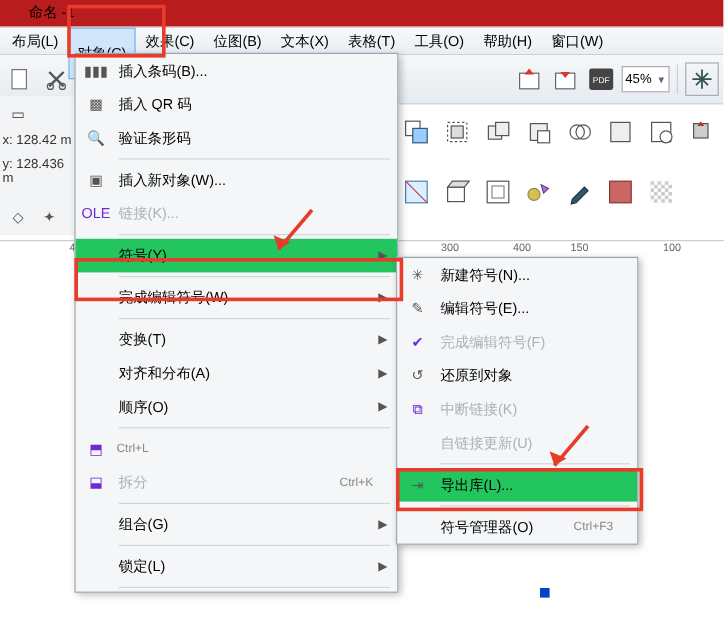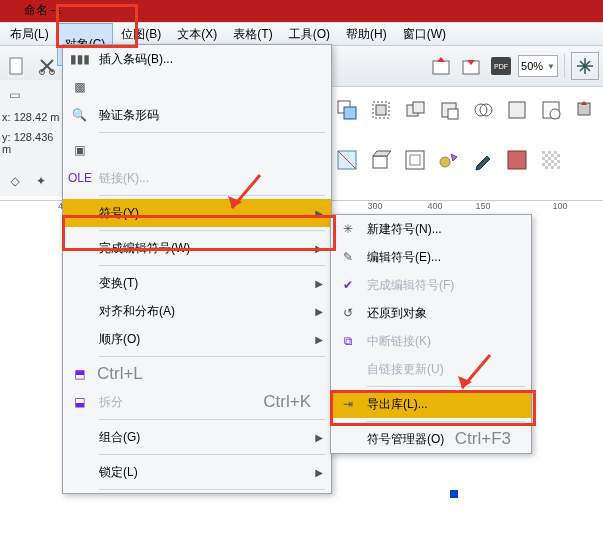--- a/index.html
+++ b/index.html
@@ -12,23 +12,23 @@
 .toolbar .ico{width:26px;height:26px;display:flex;align-items:center;justify-content:center;color:#444}
 .toolbar .sep{width:1px;height:24px;background:#c7d0d9;margin:0 2px}
 .left-panel{position:absolute;left:0;top:80px;width:62px;background:#f2f4f6}
 .left-panel .row{height:18px;font-size:11px;padding:1px 2px;color:#333}
 .left-panel .irow{display:flex;gap:4px;padding:4px 4px}
 .left-panel .irow .ic{width:22px;height:22px;display:flex;align-items:center;justify-content:center;color:#555}
 .dropdown{position:absolute;left:62px;top:44px;width:268px;background:#f4f6f8;border:1px solid #9aa7b2;box-shadow:2px 2px 6px rgba(0,0,0,.25)}
 .dd-item{display:flex;align-items:center;height:28px;position:relative}
 .dd-item .ic{width:34px;display:flex;justify-content:center;color:#555}
 .dd-item .lbl{flex:1;padding-left:2px}
-.dd-item .sc{color:#888;padding-right:20px;font-size:17px}
+.dd-item .sc{color:#888;padding-right:20px;font-size:10px}
 .dd-item .arw{position:absolute;right:8px;color:#555;font-size:10px}
-.dd-item.hover{background:#eab308}
+.dd-item.hover{background:#22c55e}
 .dd-item.disabled{color:#a9b2ba}
 .dd-item.disabled .ic{color:#6d28d9}
 .dd-sep{height:1px;background:#cfd6dc;margin:3px 6px 3px 36px}
 .submenu{position:absolute;left:330px;top:214px;width:200px;background:#f4f6f8;border:1px solid #9aa7b2;box-shadow:2px 2px 6px rgba(0,0,0,.25)}
 .ruler{position:absolute;left:0;top:200px;right:0;height:14px;background:#fff;border-top:1px solid #ccc;border-bottom:1px solid #ccc;font-size:9px;color:#666}
 .ruler .tick{position:absolute;top:0;text-align:center;width:30px}
 .canvas{position:absolute;left:0;top:214px;right:0;bottom:0;background:#fff}
 .tool-icons{position:absolute;right:0;top:56px;display:flex;flex-direction:column;gap:0}
 .tool-icons .trow{display:flex;gap:2px;height:36px;align-items:center}
 .tool-icons .tic{width:32px;height:32px;display:flex;align-items:center;justify-content:center;color:#444}
@@ -40,20 +40,21 @@
 svg{display:block}
 </style>
 </head>
 <body>
 
 <div class="titlebar"><span>命名 -1</span></div>
 
 <div class="menubar">
   <span class="mi">布局(L)</span>
   <span class="mi active">对象(C)</span>
+  <span class="mi">效果(C)</span>
   <span class="mi">位图(B)</span>
   <span class="mi">文本(X)</span>
   <span class="mi">表格(T)</span>
   <span class="mi">工具(O)</span>
   <span class="mi">帮助(H)</span>
   <span class="mi">窗口(W)</span>
 </div>
 
 <div class="toolbar" style="height:36px">
   <div class="ico">
@@ -81,21 +82,21 @@
         <path d="M11 10l-4-5h8z" fill="#d33"></path>
       </svg>
     </div>
   <div class="ico">
       <svg width="24" height="22">
         <rect x="2" y="2" width="20" height="18" rx="2" fill="#444"></rect>
         <text x="12" y="14" fill="#fff" font-size="7" text-anchor="middle">PDF</text>
       </svg>
     </div>
   <div class="zoom-box">
-      <span>50%</span>
+      <span>45%</span>
       <span class="za">▼</span>
     </div>
   <div class="sep"></div>
   <div class="ico" style="border:1px solid #aab">
       <svg width="20" height="20">
         <path d="M10 2v16M2 10h16M5 5l10 10M15 5L5 15" stroke="#355" stroke-width="1.5"></path>
       </svg>
     </div>
 </div>
 
@@ -223,28 +224,30 @@
 <div class="watermark" style="left:110px;top:400px">软件自学网</div>
 <div class="watermark" style="left:110px;top:420px;font-size:11px;letter-spacing:1px">WWW.RJZXW.COM</div>
 
 <div class="dropdown">
   <div class="dd-item">
       <span class="ic">▮▮▮</span>
       <span class="lbl">插入条码(B)...</span>
     </div>
   <div class="dd-item">
       <span class="ic">▩</span>
+      <span class="lbl">插入 QR 码</span>
     </div>
   <div class="dd-item">
       <span class="ic">🔍</span>
       <span class="lbl">验证条形码</span>
     </div>
   <div class="dd-sep"></div>
   <div class="dd-item">
       <span class="ic">▣</span>
+      <span class="lbl">插入新对象(W)...</span>
     </div>
   <div class="dd-item disabled">
       <span class="ic">OLE</span>
       <span class="lbl">链接(K)...</span>
     </div>
   <div class="dd-sep"></div>
   <div class="dd-item hover">
       <span class="ic"></span>
       <span class="lbl">符号(Y)</span>
       <span class="arw">▶</span>

